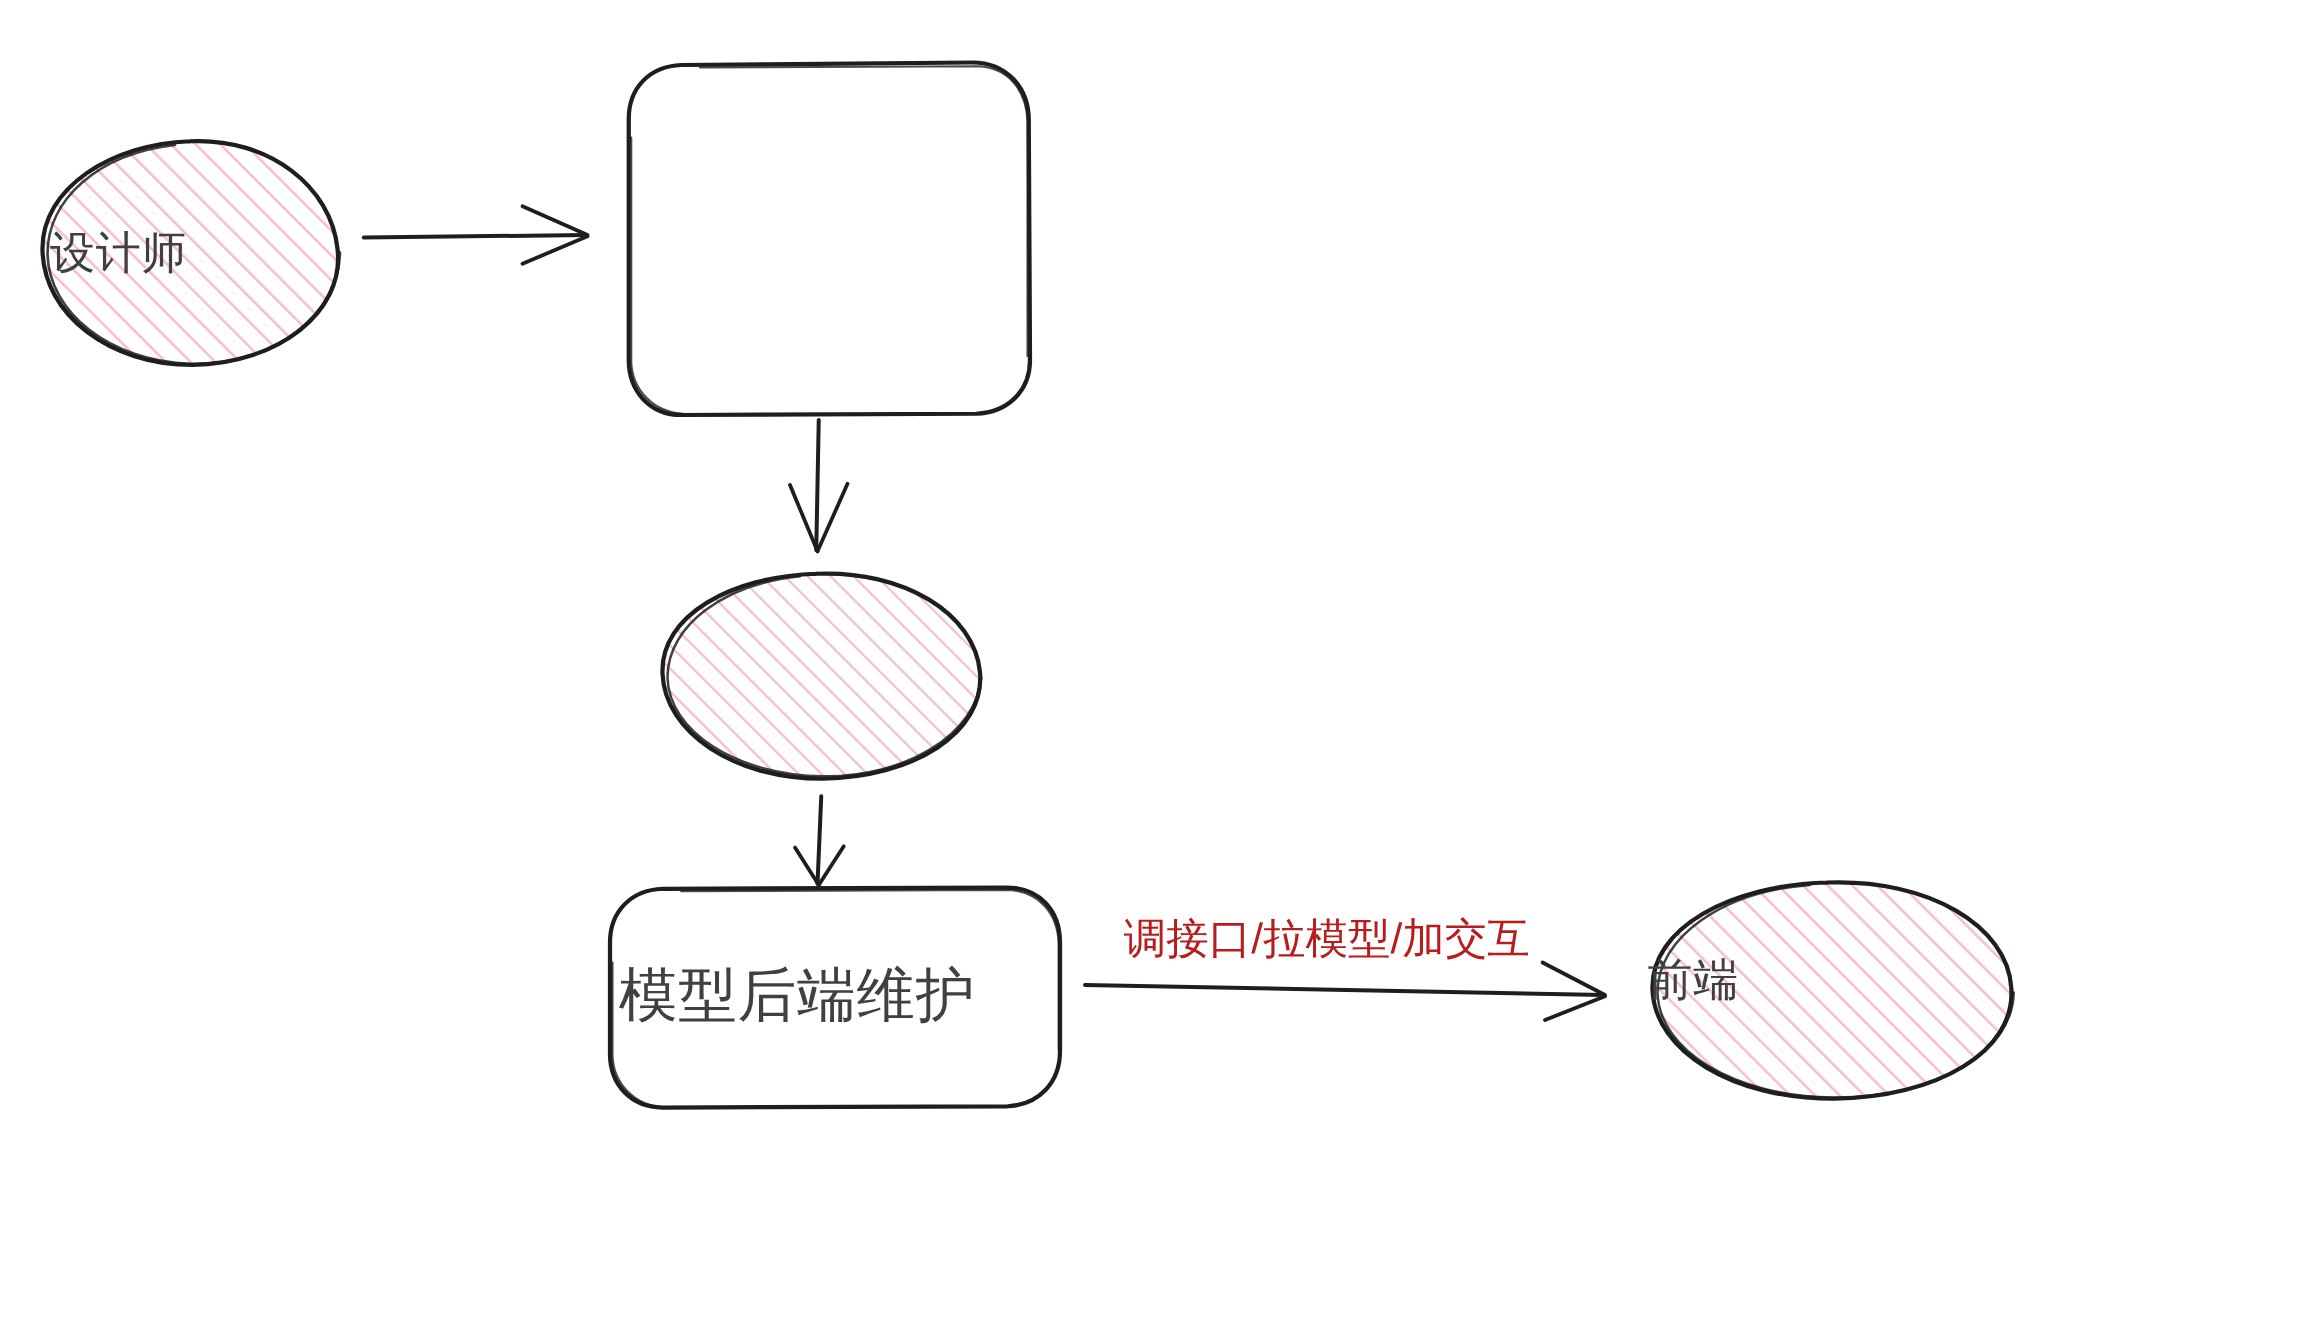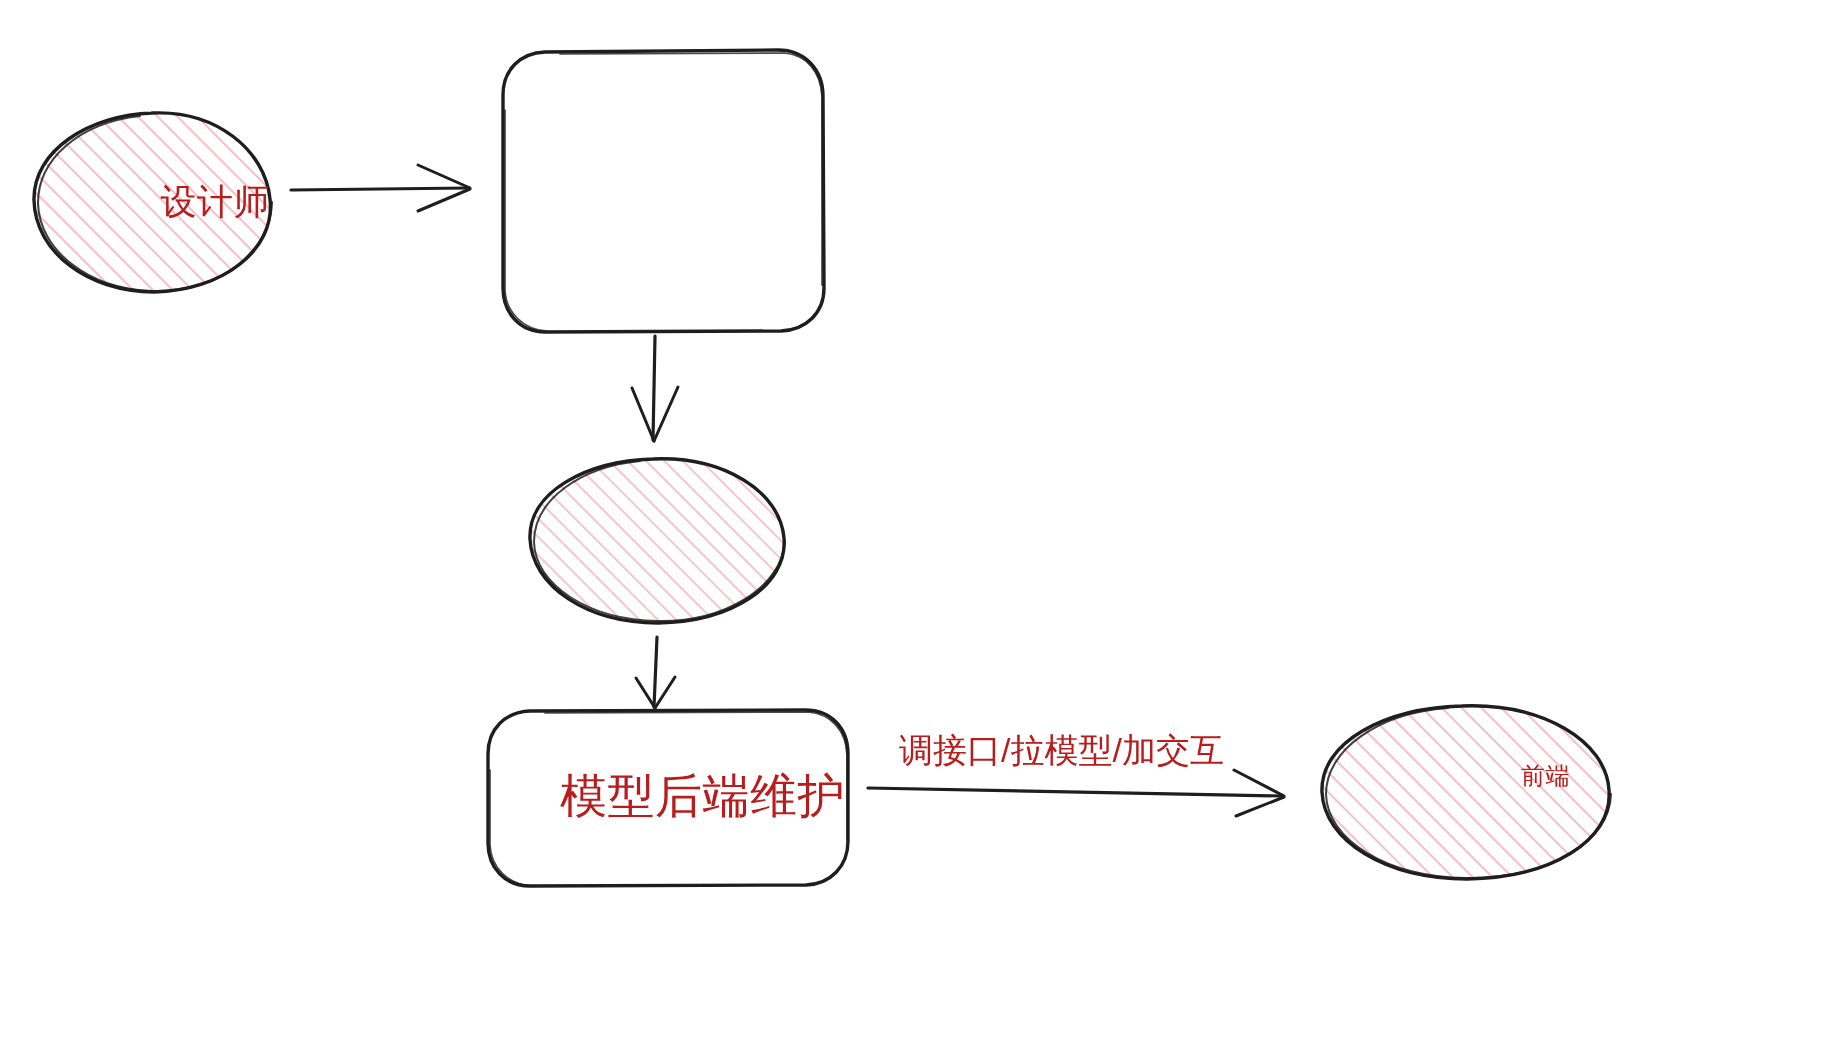--- a/index.html
+++ b/index.html
@@ -21,41 +21,41 @@
   }
   #sketch {
     position: absolute;
     left: 0;
     top: 0;
     width: 1838px;
     height: 1060px;
   }
   .node-label {
     position: absolute;
-    color: #b91c1c;
+    color: #404040;
     font-family: Liberation Mono, monospace;
     white-space: nowrap;
-    text-align: right;
+    text-align: left;
     pointer-events: none;
     letter-spacing: 0.5px;
   }
   .edge-label {
     position: absolute;
     color: #b91c1c;
     font-family: "Liberation Sans", "DejaVu Sans", sans-serif;
     white-space: nowrap;
     text-align: center;
     background: #ffffff;
     padding: 0 6px;
   }
   .lbl-designer   { left: 40px;  top: 178px; width: 230px; font-size: 36px; }
   .lbl-model3d    { left: 510px; top: 164px; width: 320px; font-size: 38px; }
   .lbl-backend    { left: 530px; top: 515px; width: 250px; font-size: 36px; }
   .lbl-maintain   { left: 495px; top: 765px; width: 350px; font-size: 47px; }
-  .lbl-frontend   { left: 1240px;top: 760px; width: 330px; font-size: 24px; }
+  .lbl-frontend   { left: 1318px;top: 760px; width: 330px; font-size: 36px; }
   .lbl-edge-api   { left: 893px; top: 728px; font-size: 34px; }
 </style>
 </head>
 <body>
 
 <div id="canvas">
 
   <svg id="sketch" viewBox="0 0 1838 1060" xmlns="http://www.w3.org/2000/svg">
     <defs>
       <pattern id="hatch" width="14" height="14" patternUnits="userSpaceOnUse" patternTransform="rotate(-45)">

